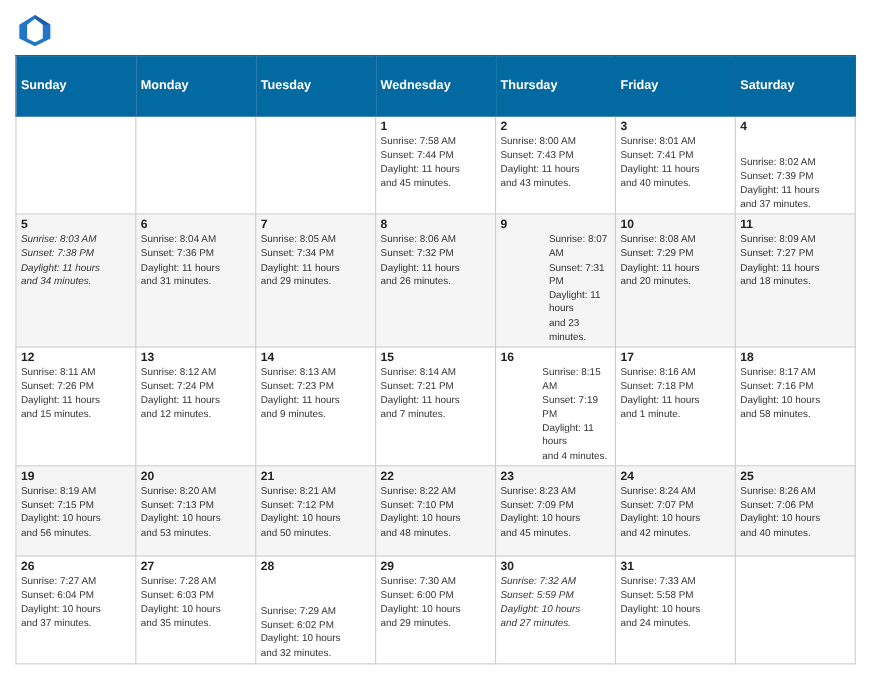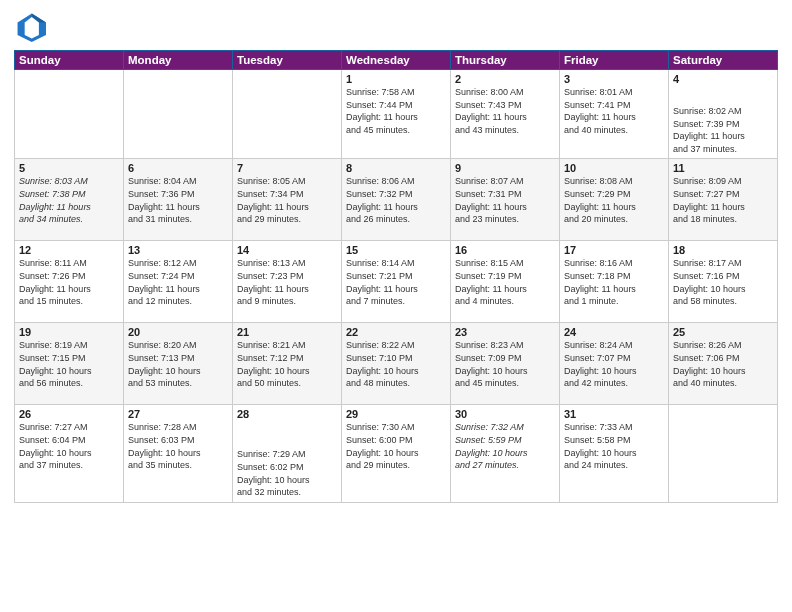--- a/index.html
+++ b/index.html
@@ -58,25 +58,25 @@
     .location {
       font-size: 14px;
       color: #555;
     }
     .calendar {
       width: 100%;
       border-collapse: collapse;
       table-layout: fixed;
     }
     .calendar th {
-      background: #701a75;
+      background: #0369a1;
       color: #fff;
       font-size: 11.5px;
       font-weight: bold;
-      padding: 3px 4px;
+      padding: 21px 4px;
       text-align: left;
       border: 1px solid #1a5fa0;
     }
     .calendar td {
       vertical-align: top;
       border: 1px solid #ccc;
       padding: 3px 4px;
       font-size: 9.5px;
       color: #333;
       height: 82px;
@@ -193,21 +193,21 @@
           </td>
           <td>
             <span class="day-number">8</span>
             <div class="day-info" style="white-space: pre-line;">Sunrise: 8:06 AM
 Sunset: 7:32 PM
 Daylight: 11 hours
 and 26 minutes.</div>
           </td>
           <td>
             <span class="day-number">9</span>
-            <div class="day-info" style="white-space: pre-line;">Sunrise: 8:07 AM
+            <div class="day-info" style="white-space: pre-line; margin-left: 44px;">Sunrise: 8:07 AM
 Sunset: 7:31 PM
 Daylight: 11 hours
 and 23 minutes.</div>
           </td>
           <td>
             <span class="day-number">10</span>
             <div class="day-info" style="white-space: pre-line;">Sunrise: 8:08 AM
 Sunset: 7:29 PM
 Daylight: 11 hours
 and 20 minutes.</div>
@@ -244,21 +244,21 @@
           </td>
           <td>
             <span class="day-number">15</span>
             <div class="day-info" style="white-space: pre-line;">Sunrise: 8:14 AM
 Sunset: 7:21 PM
 Daylight: 11 hours
 and 7 minutes.</div>
           </td>
           <td>
             <span class="day-number">16</span>
-            <div class="day-info" style="white-space: pre-line;">Sunrise: 8:15 AM
+            <div class="day-info" style="white-space: pre-line; margin-left: 38px;">Sunrise: 8:15 AM
 Sunset: 7:19 PM
 Daylight: 11 hours
 and 4 minutes.</div>
           </td>
           <td>
             <span class="day-number">17</span>
             <div class="day-info" style="white-space: pre-line;">Sunrise: 8:16 AM
 Sunset: 7:18 PM
 Daylight: 11 hours
 and 1 minute.</div>

